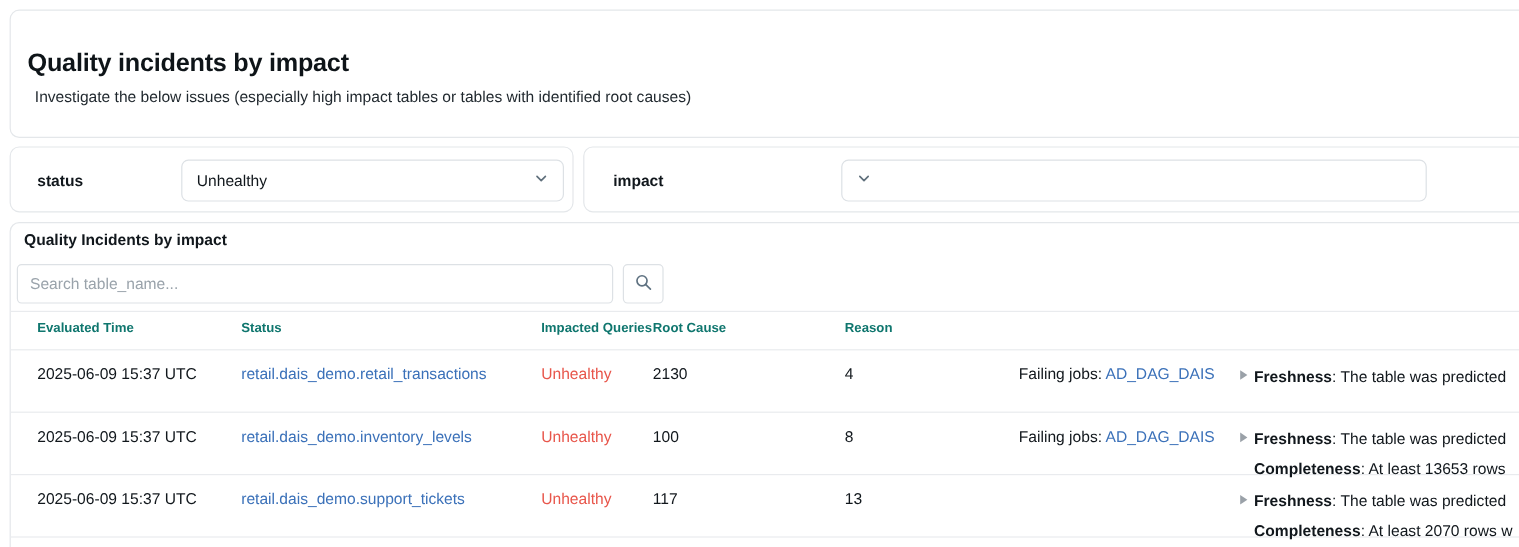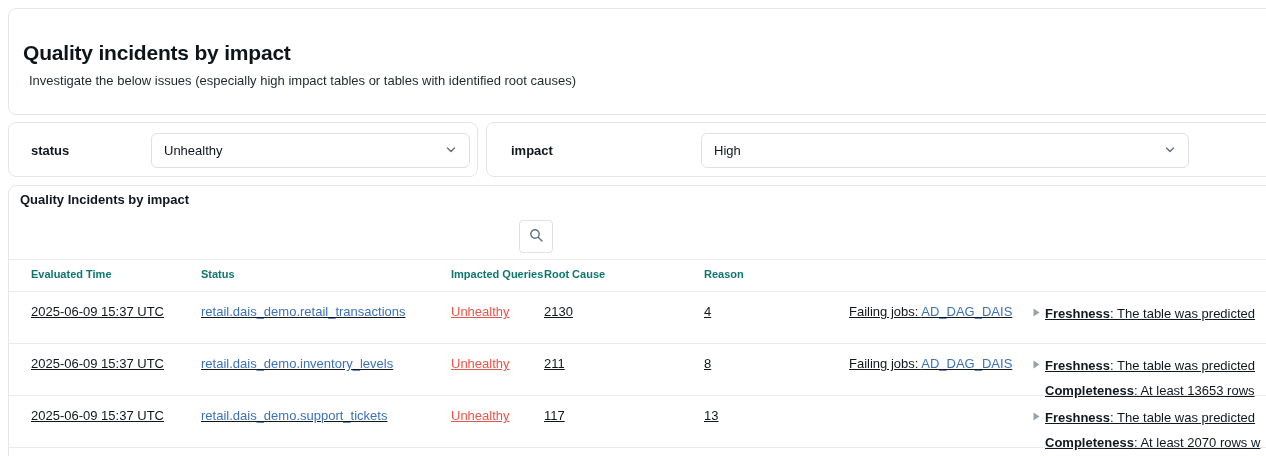--- a/index.html
+++ b/index.html
@@ -38,21 +38,21 @@
                    border-radius:4px; background:#fff; display:flex; align-items:center; justify-content:center; cursor:pointer; }
 
   
   .grid-row { display:grid; grid-template-columns:170px 250px 93px 160px 145px 195px 1fr;
               padding-left:22px; align-items:start; }
   #table-head { position:absolute; left:0; top:73px; width:100%; height:33px;
                 border-top:1px solid #e9ebee; border-bottom:1px solid #e9ebee; }
   #table-head .th { font-size:11px; font-weight:700; color:#0f766e; padding-top:8px; white-space:nowrap; cursor:pointer; }
   #table-body { position:absolute; left:0; top:106px; width:100%; }
   .row { height:52px; border-bottom:1px solid #e9ebee; }
-  .cell { font-size:13px; padding-top:12px; white-space:nowrap; color:#11171c;text-decoration:underline; }
+  .cell { font-size:13px; padding-top:12px; white-space:nowrap; color:#11171c; }
   .cell a { text-decoration:none; }
   .link { color:#3b71b9; cursor:pointer; }
   .status-bad { color:#e8564b; }
   .reason-cell { display:flex; padding-top:9px; }
   .caret-btn { margin-left:-12px; width:13px; flex:none; padding-top:5px; cursor:pointer; }
   .reason-lines { font-size:13px; line-height:25px; white-space:nowrap; }
   .reason-lines b { font-weight:700; }
 </style>
 </head>
 <body>
@@ -70,32 +70,32 @@
       <svg width="12" height="12" viewBox="0 0 12 12">
           <polyline points="2.5,4 6,7.5 9.5,4" fill="none" stroke="#60707c" stroke-width="1.4" stroke-linecap="round" stroke-linejoin="round"></polyline>
         </svg>
     </span>
   </div>
 </div>
 
 <div class="card filter-card" id="impact-card">
   <div class="filter-label">impact</div>
   <div class="select">
-    <span class="value">High</span>
     <span>
       <svg width="12" height="12" viewBox="0 0 12 12">
           <polyline points="2.5,4 6,7.5 9.5,4" fill="none" stroke="#60707c" stroke-width="1.4" stroke-linecap="round" stroke-linejoin="round"></polyline>
         </svg>
     </span>
   </div>
 </div>
 
 <div class="card" id="table-card">
   <div id="widget-title">Quality Incidents by impact</div>
 
+  <input id="search-input" type="text" placeholder="Search table_name..." style="">
   <button id="search-button">
     <span>
       <svg width="15" height="15" viewBox="0 0 15 15">
           <circle cx="6" cy="6" r="4.2" fill="none" stroke="#5f7281" stroke-width="1.4"></circle>
           <line x1="9.2" y1="9.2" x2="13" y2="13" stroke="#5f7281" stroke-width="1.4" stroke-linecap="round"></line>
         </svg>
     </span>
   </button>
 
   <div class="grid-row" id="table-head">
@@ -126,21 +126,21 @@
         <div class="reason-lines">
           <div><b>Freshness</b><span>: The table was predicted</span></div>
         </div>
       </div>
     </div>
 
     <div class="grid-row row">
       <div class="cell">2025-06-09 15:37 UTC</div>
       <div class="cell"><a class="link">retail.dais_demo.inventory_levels</a></div>
       <div class="cell status-bad">Unhealthy</div>
-      <div class="cell">211</div>
+      <div class="cell">100</div>
       <div class="cell">8</div>
       <div class="cell">
         <span>Failing jobs: </span><a class="link">AD_DAG_DAIS</a>
       </div>
       <div class="cell reason-cell">
         <span class="caret-btn">
           <svg width="9" height="11" viewBox="0 0 9 11">
               <polygon points="1.5,1.5 7.5,5.5 1.5,9.5" fill="#9aa1a8"></polygon>
             </svg>
         </span>

